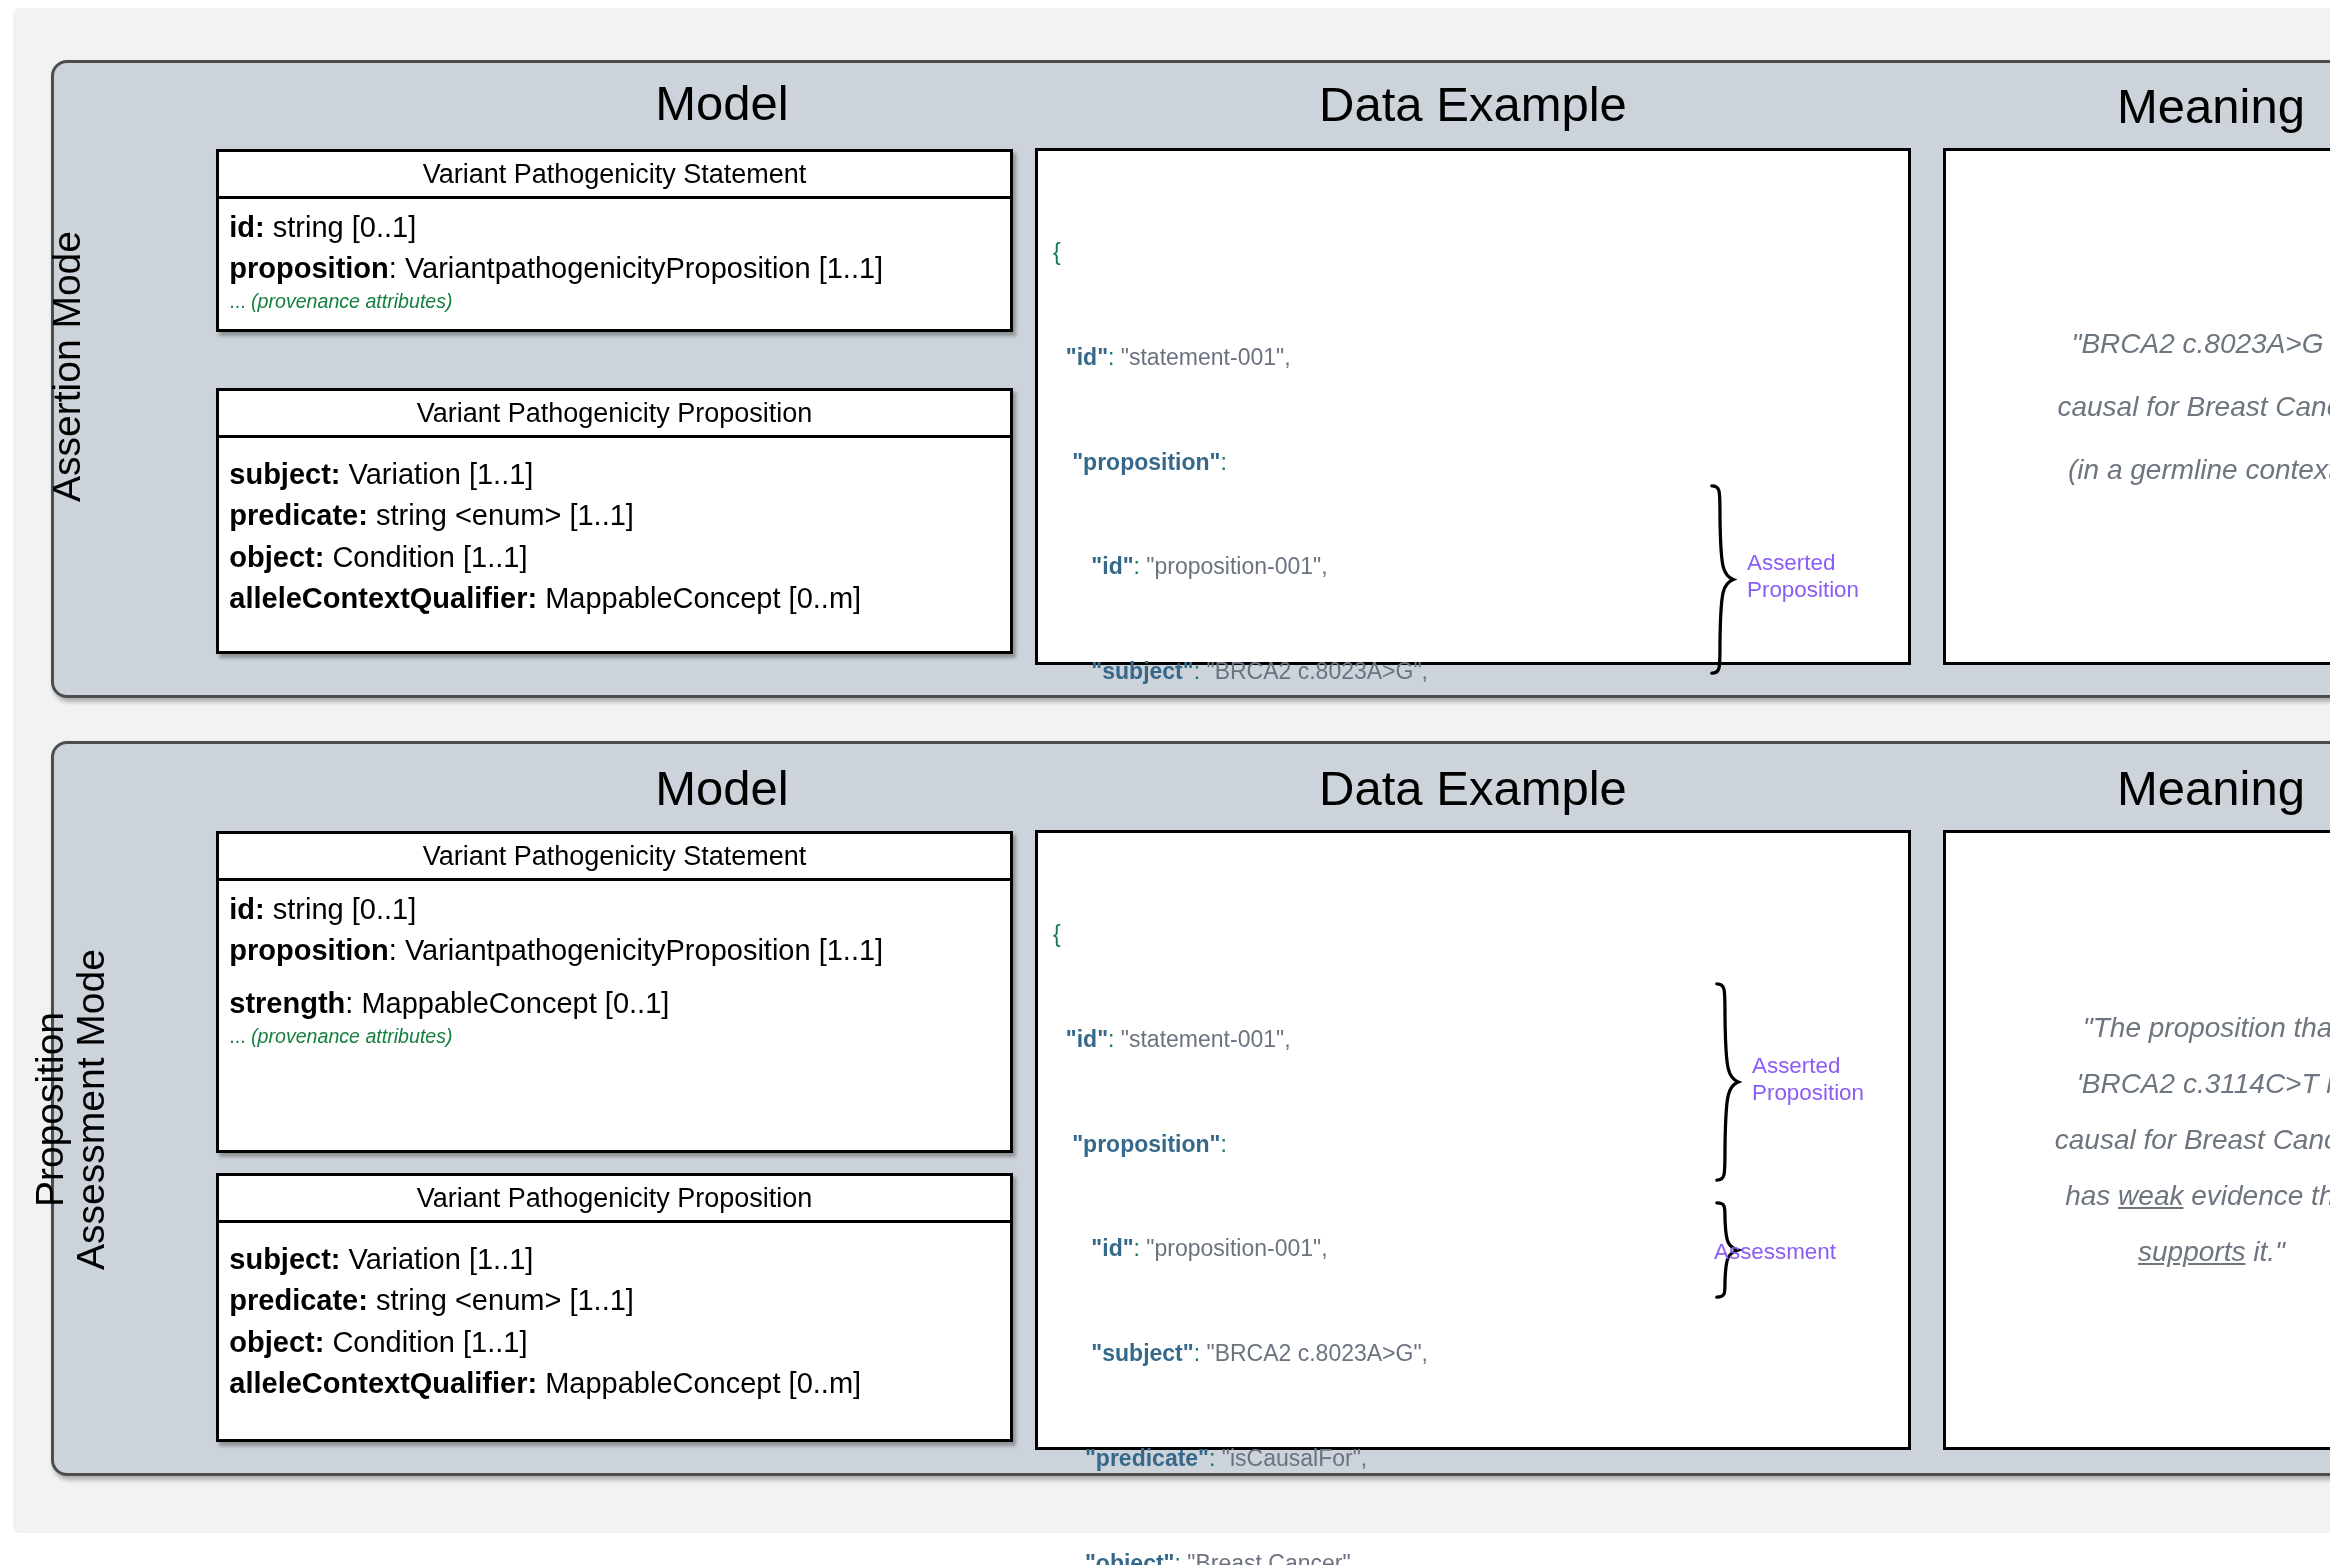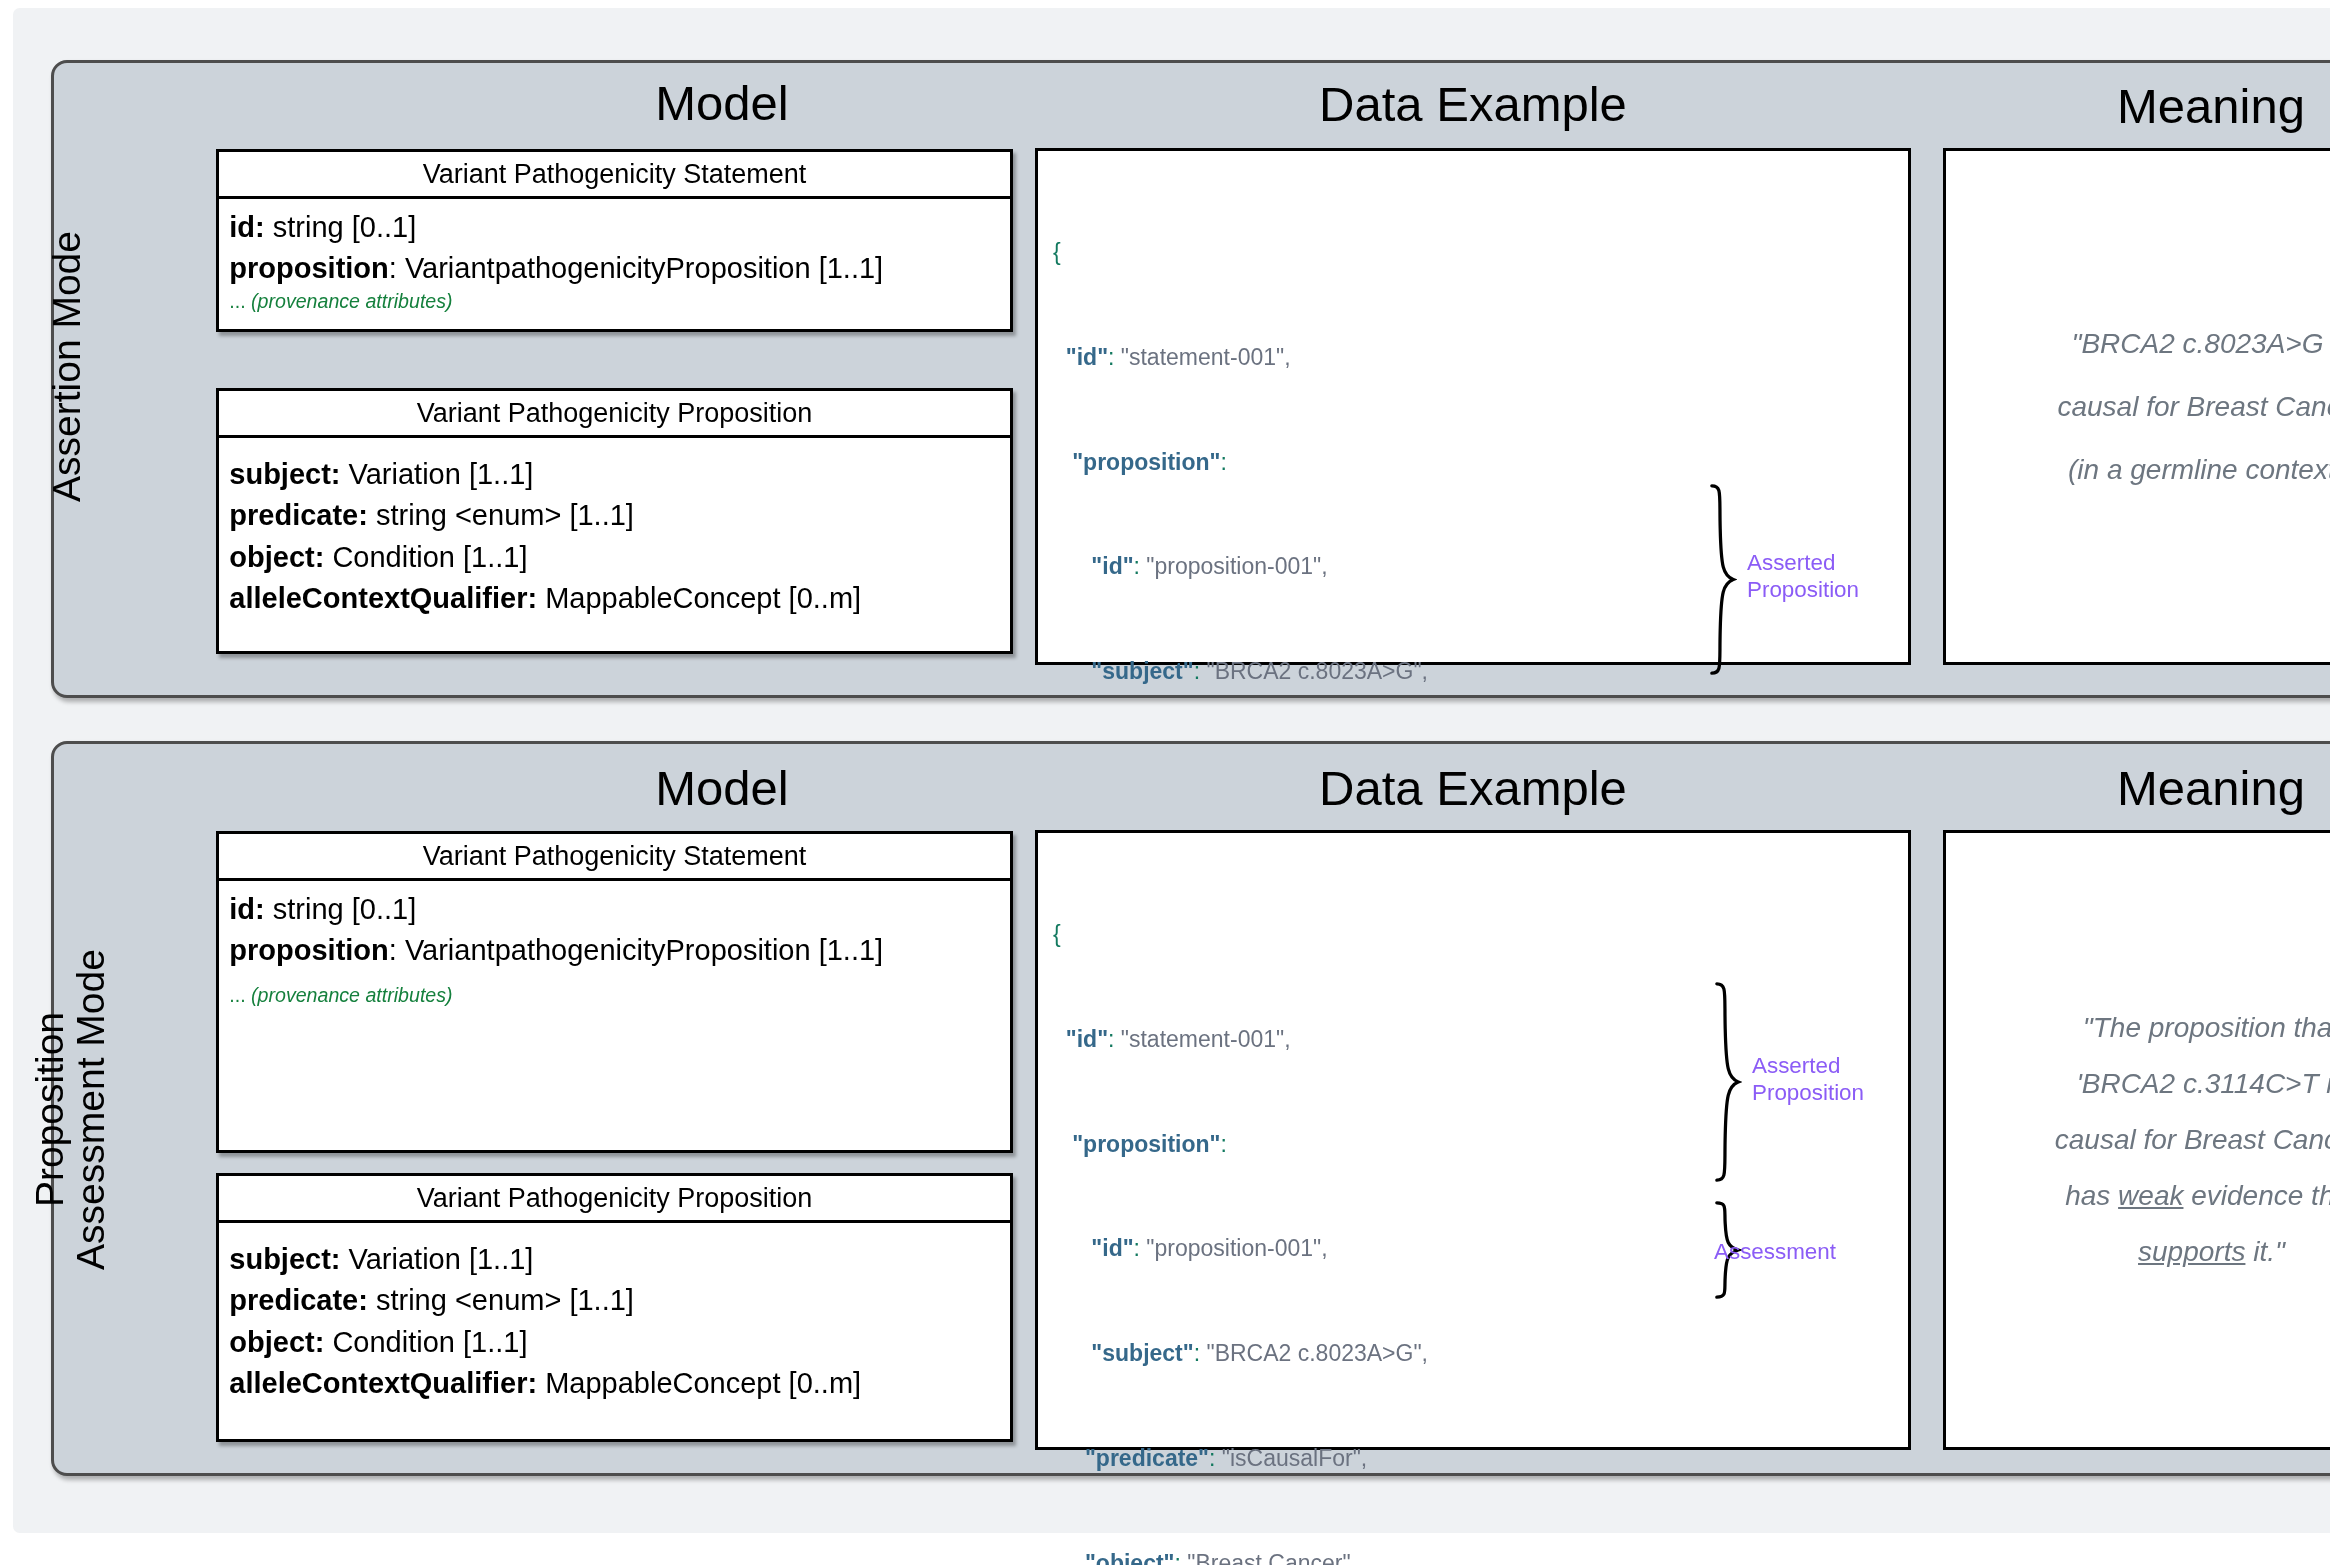--- a/index.html
+++ b/index.html
@@ -231,20 +231,21 @@
   <div class="col-head" style="left:326px; top:764px; width:792px;">Model</div>
   <div class="col-head" style="left:1035px; top:764px; width:876px;">Data Example</div>
   <div class="col-head" style="left:1943px; top:764px; width:536px;">Meaning</div>
 
   <div class="uml" style="left:216px; top:831px; width:797px; height:322px;">
     <div class="uml-title">Variant Pathogenicity Statement</div>
     <div class="uml-body">
       <div class="attr"><b>id:</b><span> string [0..1]</span></div>
       <div class="attr"><b>proposition</b><span>: VariantpathogenicityProposition [1..1]</span></div>
       <div class="attr-gap"></div>
+      <div class="attr"><b>strength</b><span>: MappableConcept [0..1]</span></div>
       <div class="attr-prov"><span class="dots">... </span><span>(provenance attributes)</span></div>
     </div>
   </div>
 
   <div class="uml" style="left:216px; top:1173px; width:797px; height:269px;">
     <div class="uml-title">Variant Pathogenicity Proposition</div>
     <div class="uml-body" style="padding-top:16px;">
       <div class="attr"><b>subject:</b><span> Variation   [1..1]</span></div>
       <div class="attr"><b>predicate:</b><span> string &lt;enum&gt; [1..1]</span></div>
       <div class="attr"><b>object:</b><span>  Condition [1..1]</span></div>

